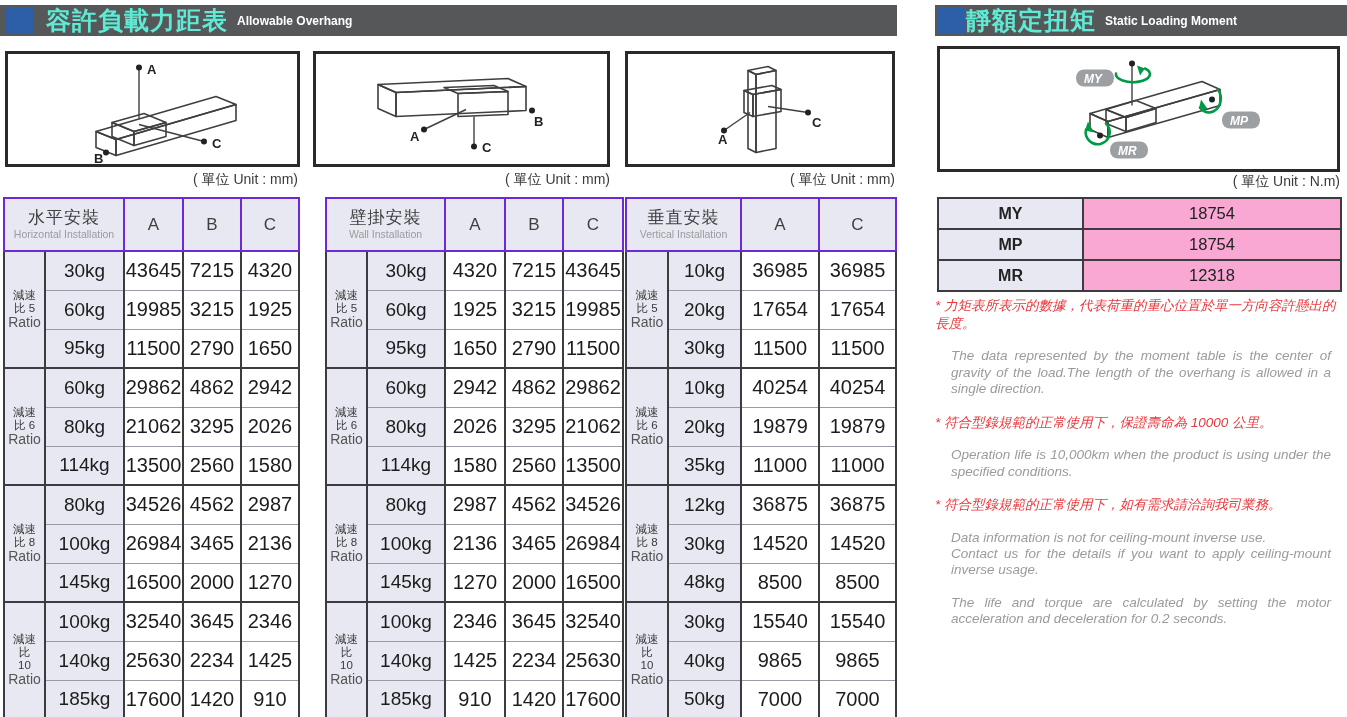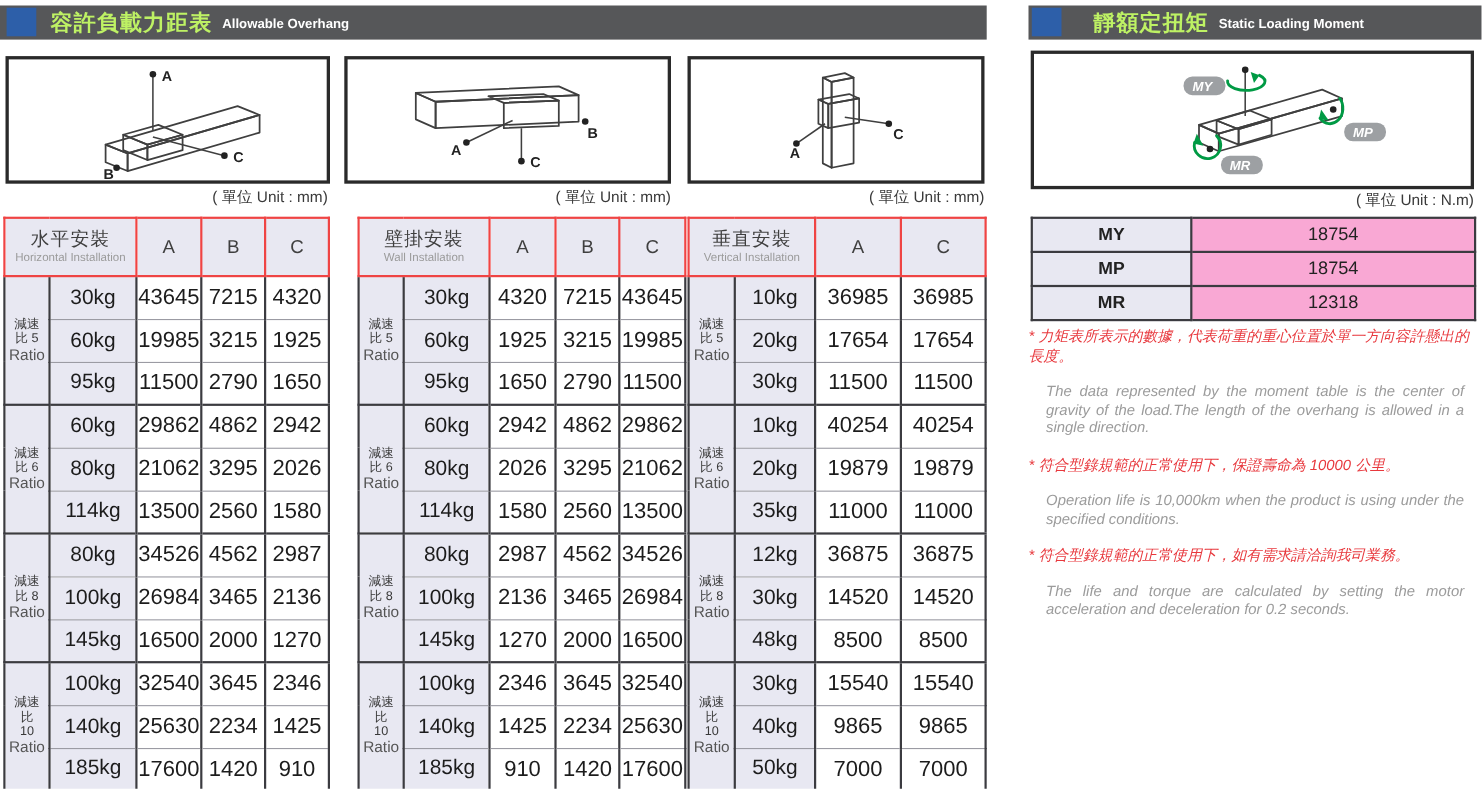--- a/index.html
+++ b/index.html
@@ -2,26 +2,26 @@
 <html><head>
 <meta charset="utf-8">
 <style>
   html,body{margin:0;padding:0;background:#fff;}
   body{width:1347px;height:717px;position:relative;overflow:hidden;
        font-family:"Liberation Sans","DejaVu Sans",sans-serif;color:#1c1c1c;}
 
   
   .band{position:absolute;top:5px;height:31px;background:#565759;display:flex;align-items:center;}
   .band .bluesq{position:absolute;left:6px;top:2px;width:27px;height:26px;background:#2d5fa9;}
-  .band .zh{margin-left:46px;color:#bef264;font-size:20px;font-weight:bold;letter-spacing:1px;white-space:nowrap;}
+  .band .zh{margin-left:46px;color:#5eead4;font-size:25px;font-weight:bold;letter-spacing:1px;white-space:nowrap;}
   .band .en{margin-left:9px;color:#fff;font-size:12px;font-weight:bold;white-space:nowrap;}
   #band-left{left:0;width:897px;}
   #band-right{left:935px;width:412px;}
   #band-right .bluesq{left:3px;}
-  #band-right .zh{margin-left:48px;padding-left:11px;}
+  #band-right .zh{margin-left:20px;padding-left:11px;}
 
   
   .dbox{position:absolute;border:3px solid #2a2a2a;background:#fff;box-sizing:border-box;}
   #dbox1{left:5px;top:51px;width:295px;height:116px;}
   #dbox2{left:313px;top:51px;width:297px;height:116px;}
   #dbox3{left:625px;top:51px;width:270px;height:116px;}
   #dboxR{left:937px;top:46px;width:403px;height:126px;}
   .dbox svg{display:block;width:100%;height:100%;}
   .iso{fill:none;stroke:#3f3f3f;stroke-width:1.6;stroke-linejoin:round;}
   .lead{fill:none;stroke:#3f3f3f;stroke-width:1.4;}
@@ -35,21 +35,21 @@
   
   .unit{position:absolute;top:171px;font-size:14px;color:#3a3a3a;text-align:right;}
   #unit1{left:3px;width:295px;}
   #unit2{left:313px;width:297px;}
   #unit3{left:625px;width:270px;}
   #unitR{left:937px;width:403px;top:173px;}
 
   
   .ov-table{position:absolute;top:197px;border-collapse:collapse;table-layout:fixed;background:#fff;border:2px solid #3b3b40;}
   .ov-table td{box-sizing:border-box;text-align:center;vertical-align:middle;padding:0;overflow:hidden;}
-  .ov-table .hdr td{height:53px;background:#e8e8f2;border:2px solid #ef4444;}
+  .ov-table .hdr td{height:53px;background:#e8e8f2;border:2px solid #6d28d9;}
   .title-cell .tzh{font-size:17px;color:#3f3f3f;letter-spacing:1px;line-height:1.1;}
   .title-cell .ten{font-size:10.5px;color:#9b9b9b;line-height:1.1;margin-top:1px;}
   .col-letter{font-size:17px;color:#3f3f3f;}
   .ov-table tbody tr{height:39px;}
   .ratio-cell{background:#e8e8f2;border:2px solid #3b3b40;color:#3a3a3a;}
   .ratio-cell div{font-size:11.5px;line-height:1.12;}
   .ratio-cell div.lat{font-size:14px;color:#555;}
   .load-cell{background:#e8e8f2;font-size:19px;border-left:2px solid #3b3b40;border-top:1px solid #9b9ba3;}
   .value-cell{background:#fff;font-size:20px;border-left:2px solid #3b3b40;border-top:1px solid #9b9ba3;}
   tr.group-start td{border-top:2px solid #3b3b40;}
@@ -523,14 +523,16 @@
     </tr>
   </tbody>
 </table>
 
 <div id="notes">
   <p class="note-zh">* 力矩表所表示的數據，代表荷重的重心位置於單一方向容許懸出的長度。</p>
   <p class="note-en">The data represented by the moment table is the center of gravity of the load.The length of the overhang is allowed in a single direction.</p>
   <p class="note-zh">* 符合型錄規範的正常使用下，保證壽命為 10000 公里。</p>
   <p class="note-en">Operation life is 10,000km when the product is using under the specified conditions.</p>
   <p class="note-zh">* 符合型錄規範的正常使用下，如有需求請洽詢我司業務。</p>
+  <p class="note-en">Data information is not for ceiling-mount inverse use.
+Contact us for the details if you want to apply ceiling-mount inverse usage.</p>
   <p class="note-en">The life and torque are calculated by setting the motor acceleration and deceleration for 0.2 seconds.</p>
 </div>
 
 </body></html>

